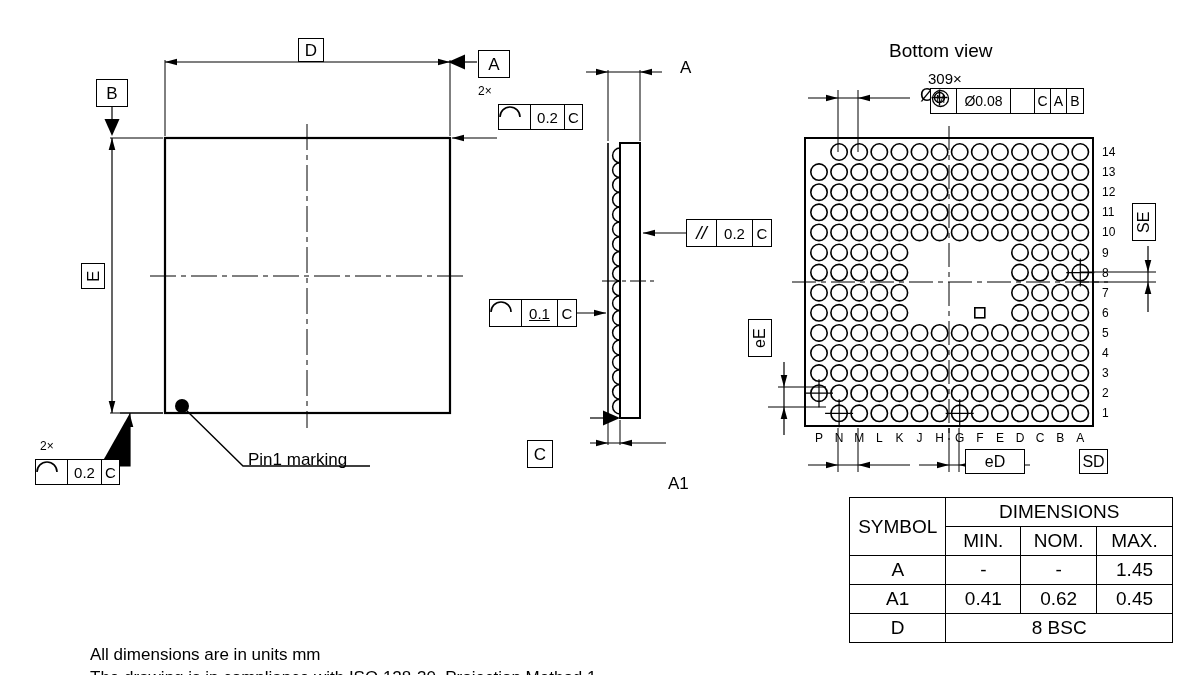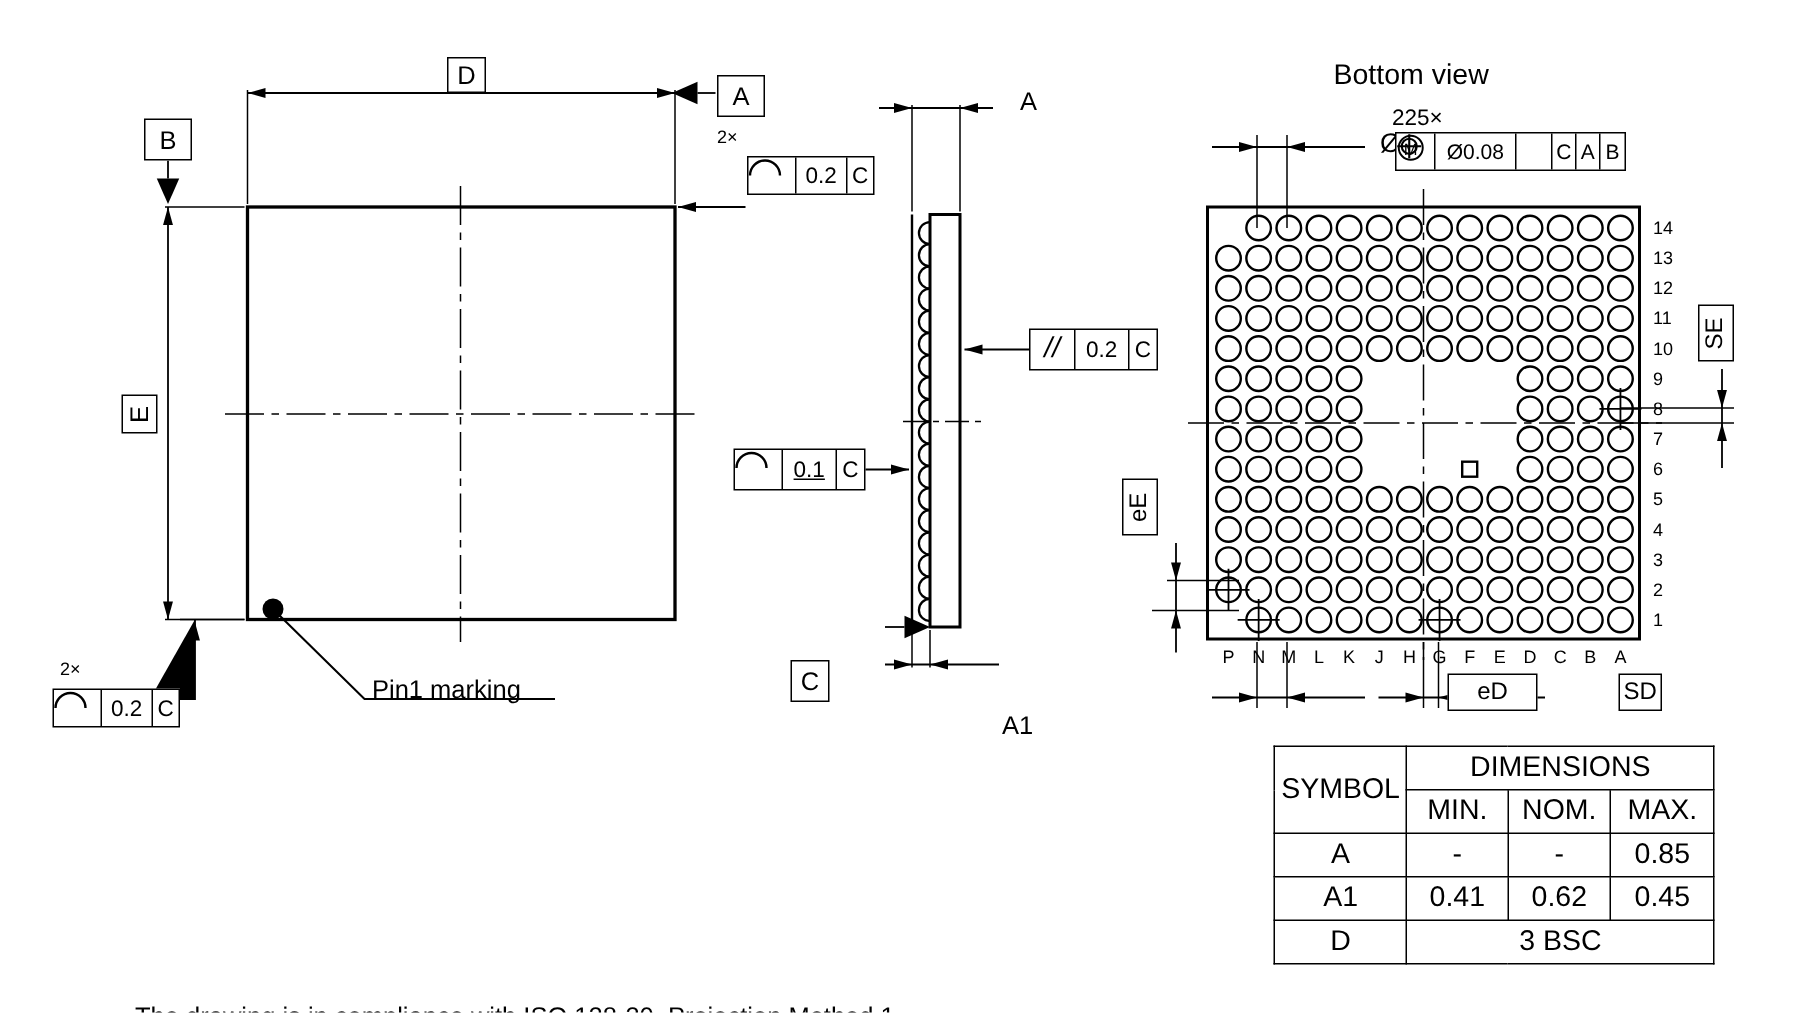--- a/index.html
+++ b/index.html
@@ -175,21 +175,21 @@
     <div style="width:32px;">
       <svg width="22" height="13" viewBox="0 0 22 13">
           <path d="M1 12 A10 10 0 0 1 21 12" fill="none" stroke="#000" stroke-width="1.6"></path>
         </svg>
     </div>
     <div style="width:36px;text-decoration:underline;">0.1</div>
     <div style="width:18px;">C</div>
   </div>
 
   <div class="txt" style="left:889px;top:40px;font-size:19px;">Bottom view</div>
-  <div class="txt sm" style="left:928px;top:70px;font-size:15px;">225×</div>
+  <div class="txt sm" style="left:928px;top:70px;font-size:15px;">309×</div>
   <div class="txt" style="left:920px;top:85px;font-size:18px;">Øb</div>
 
   <div class="fcf" style="left:930px;top:88px;height:26px;">
     <div style="width:26px;">
       <svg width="17" height="17" viewBox="0 0 17 17">
           <circle cx="8.5" cy="8.5" r="5" fill="none" stroke="#000" stroke-width="1.4"></circle>
           <path d="M8.5 0.5 L8.5 16.5 M0.5 8.5 L16.5 8.5" stroke="#000" stroke-width="1.4"></path>
         </svg>
     </div>
     <div style="width:54px;font-size:14px;">Ø0.08</div>
@@ -459,45 +459,46 @@
   <div class="box" style="left:1079px;top:449px;width:29px;height:25px;font-size:16px;">
     <span>SD</span>
   </div>
   <div class="box boxv" style="left:748px;top:319px;width:24px;height:38px;font-size:16px;">
     <span>eE</span>
   </div>
   <div class="box boxv" style="left:1132px;top:203px;width:24px;height:38px;font-size:16px;">
     <span>SE</span>
   </div>
 
-  <table class="dims" style="left:849px;top:497px;width:294px;">
+  <table class="dims" style="left:849px;top:497px;width:324px;">
     <tbody>
         <tr>
       <th rowspan="2" style="width:88px;">SYMBOL</th>
       <th colspan="3">DIMENSIONS</th>
     </tr>
     <tr>
       <th style="width:68px;">MIN.</th>
       <th style="width:69px;">NOM.</th>
       <th style="width:69px;">MAX.</th>
     </tr>
     <tr>
       <td>A</td>
       <td>-</td>
       <td>-</td>
-      <td>0.85</td>
+      <td>1.45</td>
     </tr>
     <tr>
       <td>A1</td>
       <td>0.41</td>
       <td>0.62</td>
       <td>0.45</td>
     </tr>
     <tr>
       <td>D</td>
-      <td colspan="3">3 BSC</td>
+      <td colspan="3">8 BSC</td>
     </tr>
   </tbody>
     </table>
 
+  <div class="txt" style="left:90px;top:645px;font-size:17px;">All dimensions are in units mm</div>
   <div class="txt" style="left:90px;top:668px;font-size:17px;">The drawing is in compliance with ISO 128-30, Projection Method 1</div>
 
 </div>
 
 </body></html>

